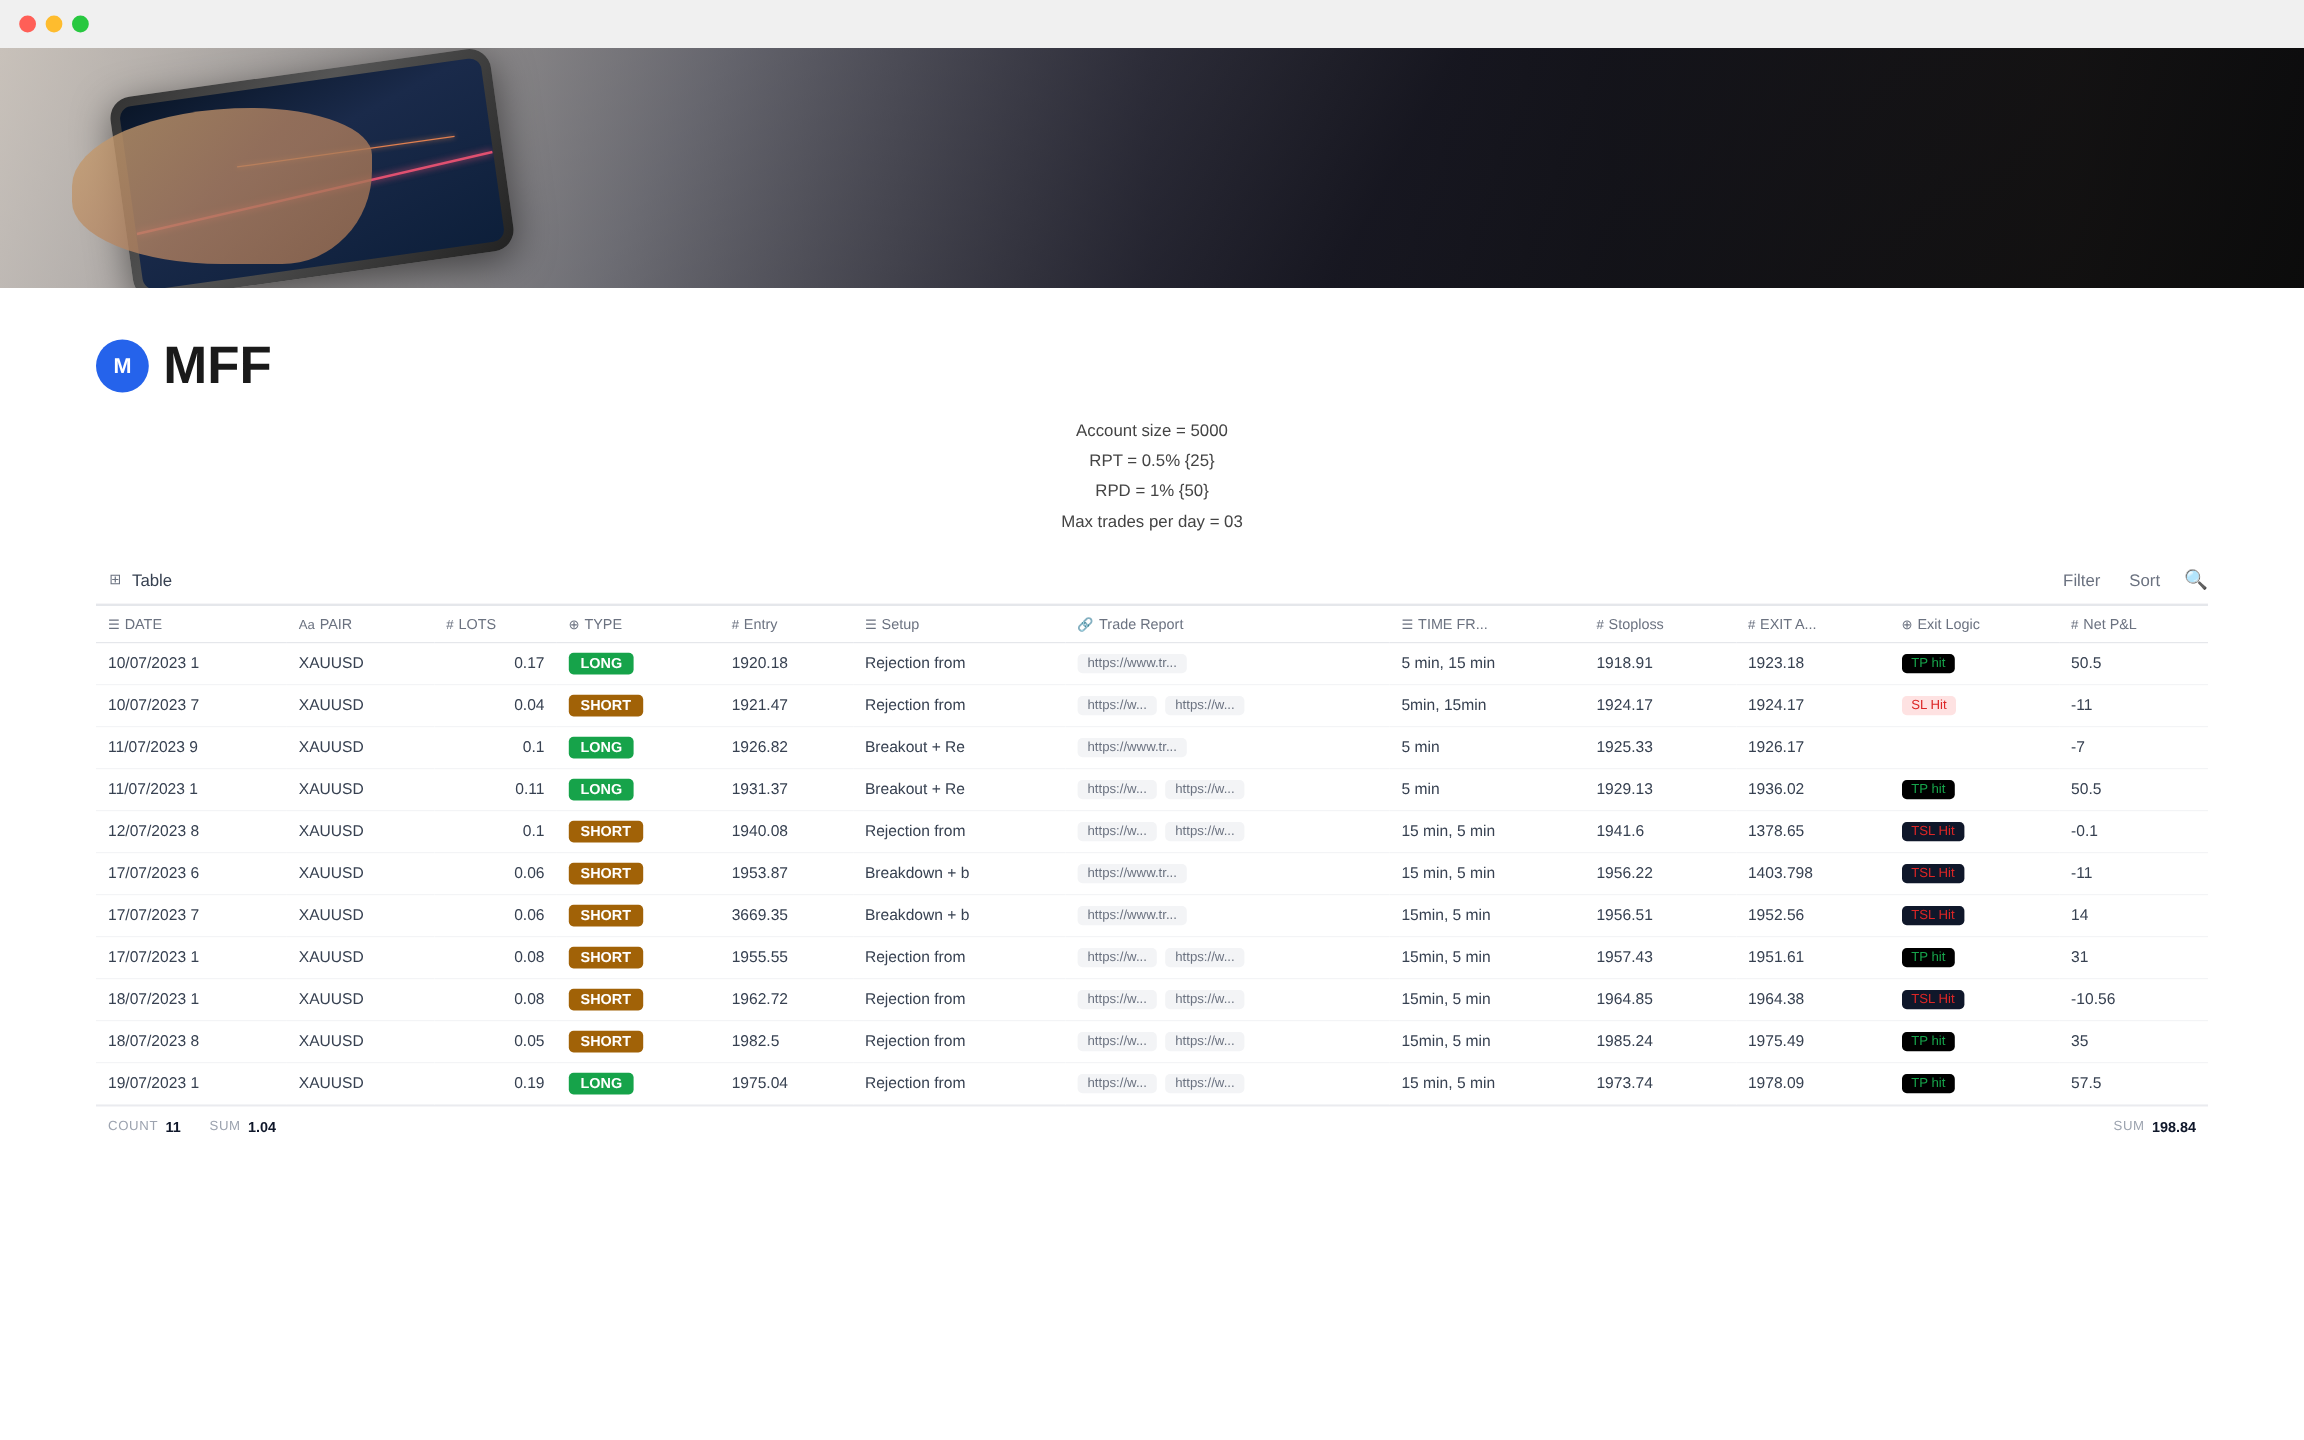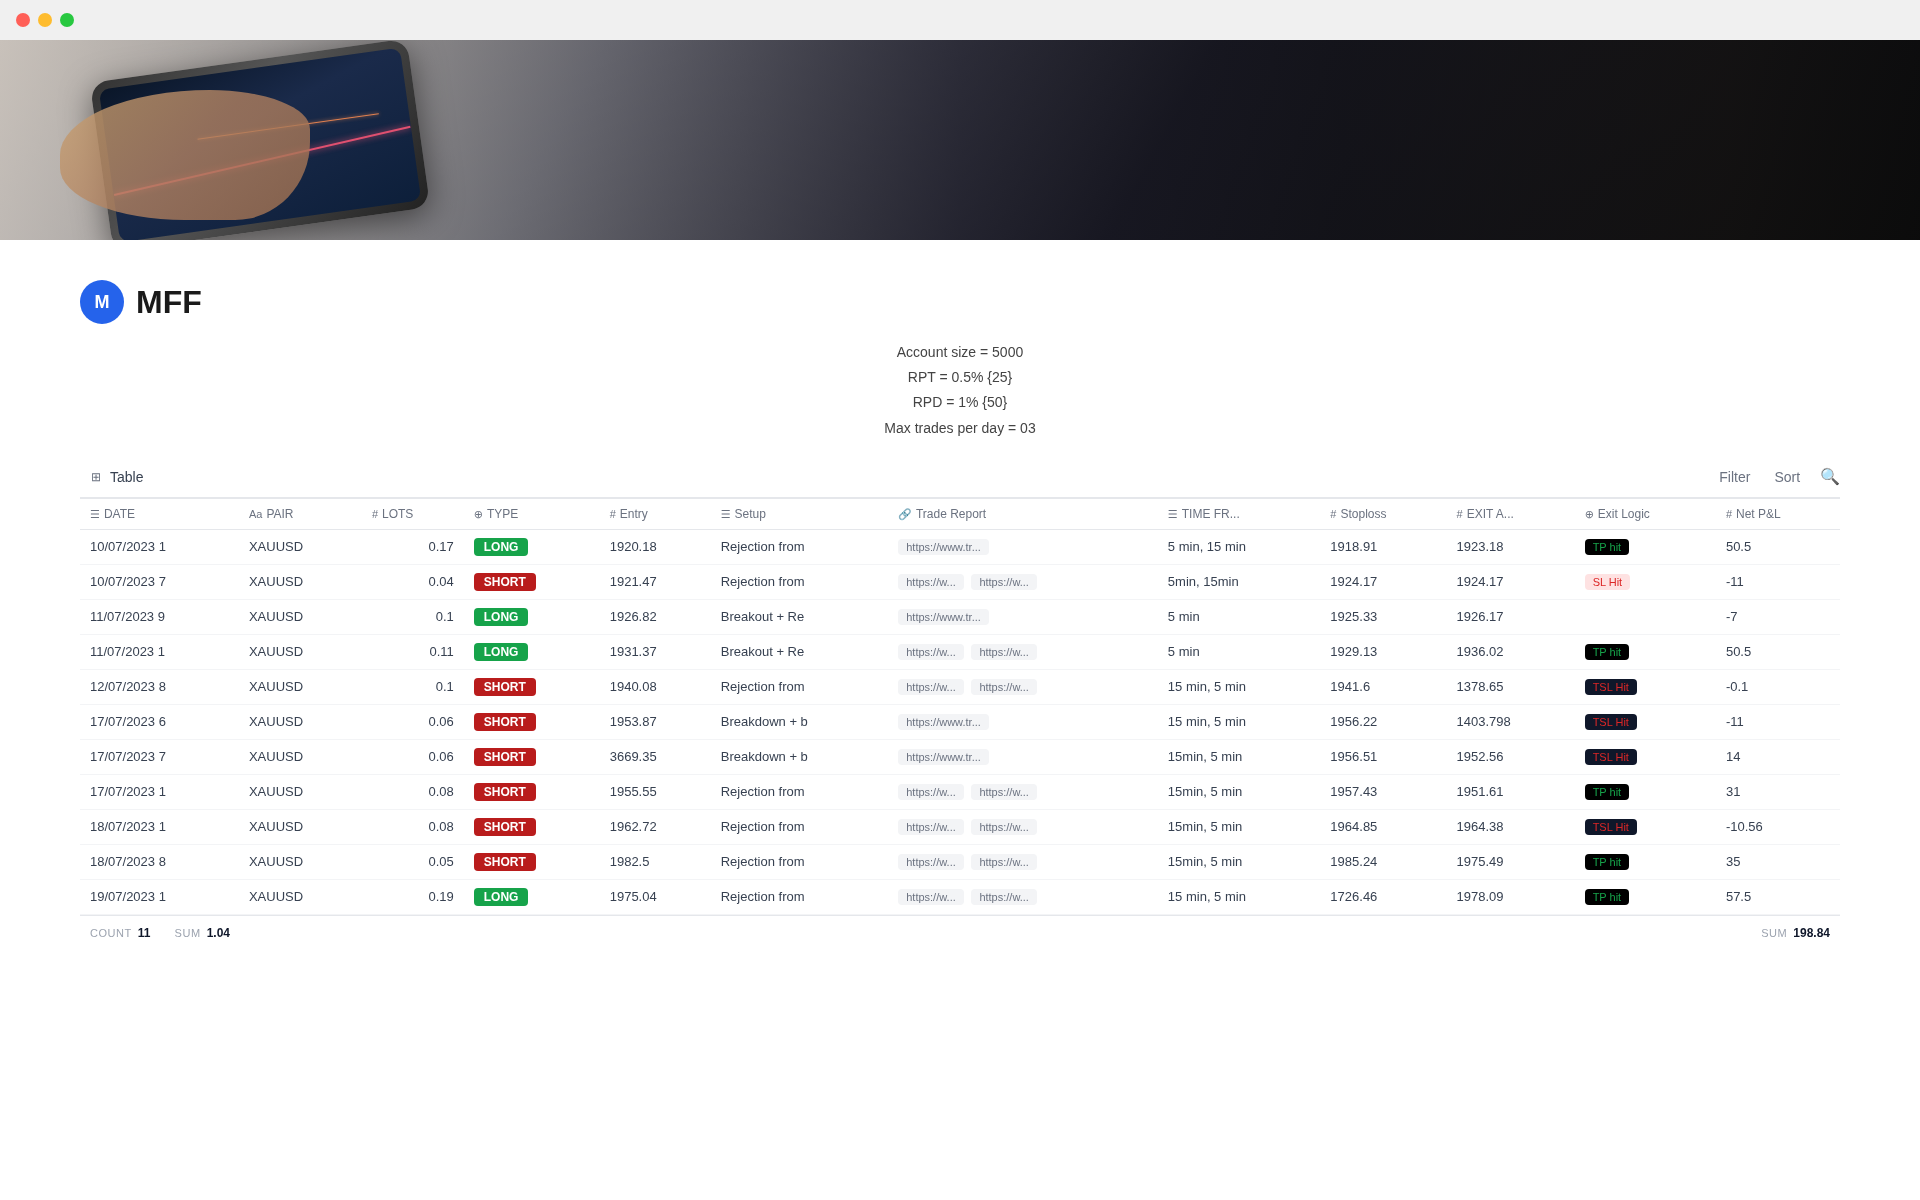--- a/index.html
+++ b/index.html
@@ -97,21 +97,21 @@
       margin-bottom: 16px;
     }
     .logo-circle {
       width: 44px; height: 44px;
       border-radius: 50%;
       background: #2563eb;
       display: flex; align-items: center; justify-content: center;
       color: white; font-weight: 700; font-size: 18px;
     }
     .page-title {
-      font-size: 32px;
+      font-size: 44px;
       font-weight: 700;
       color: #1a1a1a;
     }
 
     .meta-info {
       margin-bottom: 24px;
       color: #444;
       font-size: 14px;
       line-height: 1.8;
       text-align: center;
@@ -175,21 +175,21 @@
 
     .badge {
       display: inline-block;
       padding: 2px 10px;
       border-radius: 4px;
       font-size: 12px;
       font-weight: 600;
       color: white;
     }
     .badge-long { background: #16a34a; }
-    .badge-short { background: #b91c1c; }
+    .badge-short { background: #a16207; }
 
     .exit-badge {
       display: inline-block;
       padding: 2px 8px;
       border-radius: 4px;
       font-size: 11px;
       font-weight: 500;
     }
     .exit-tp { background: #000000; color: #16a34a; }
     .exit-sl { background: #fee2e2; color: #dc2626; }
@@ -484,21 +484,21 @@
       <td>XAUUSD</td>
       <td style="text-align:right;">0.19</td>
       <td><span class="badge badge-long">LONG</span></td>
       <td>1975.04</td>
       <td>Rejection from</td>
       <td>
         <span class="url-badge">https://w...</span>
         <span class="url-badge">https://w...</span>
       </td>
       <td>15 min, 5 min</td>
-      <td>1726.46</td>
+      <td>1973.74</td>
       <td>1978.09</td>
       <td>
         <span class="exit-badge exit-tp">TP hit</span>
       </td>
       <td class="pnl-positive">57.5</td>
     </tr>
       </tbody>
   </table>
 
   <div class="table-footer">

